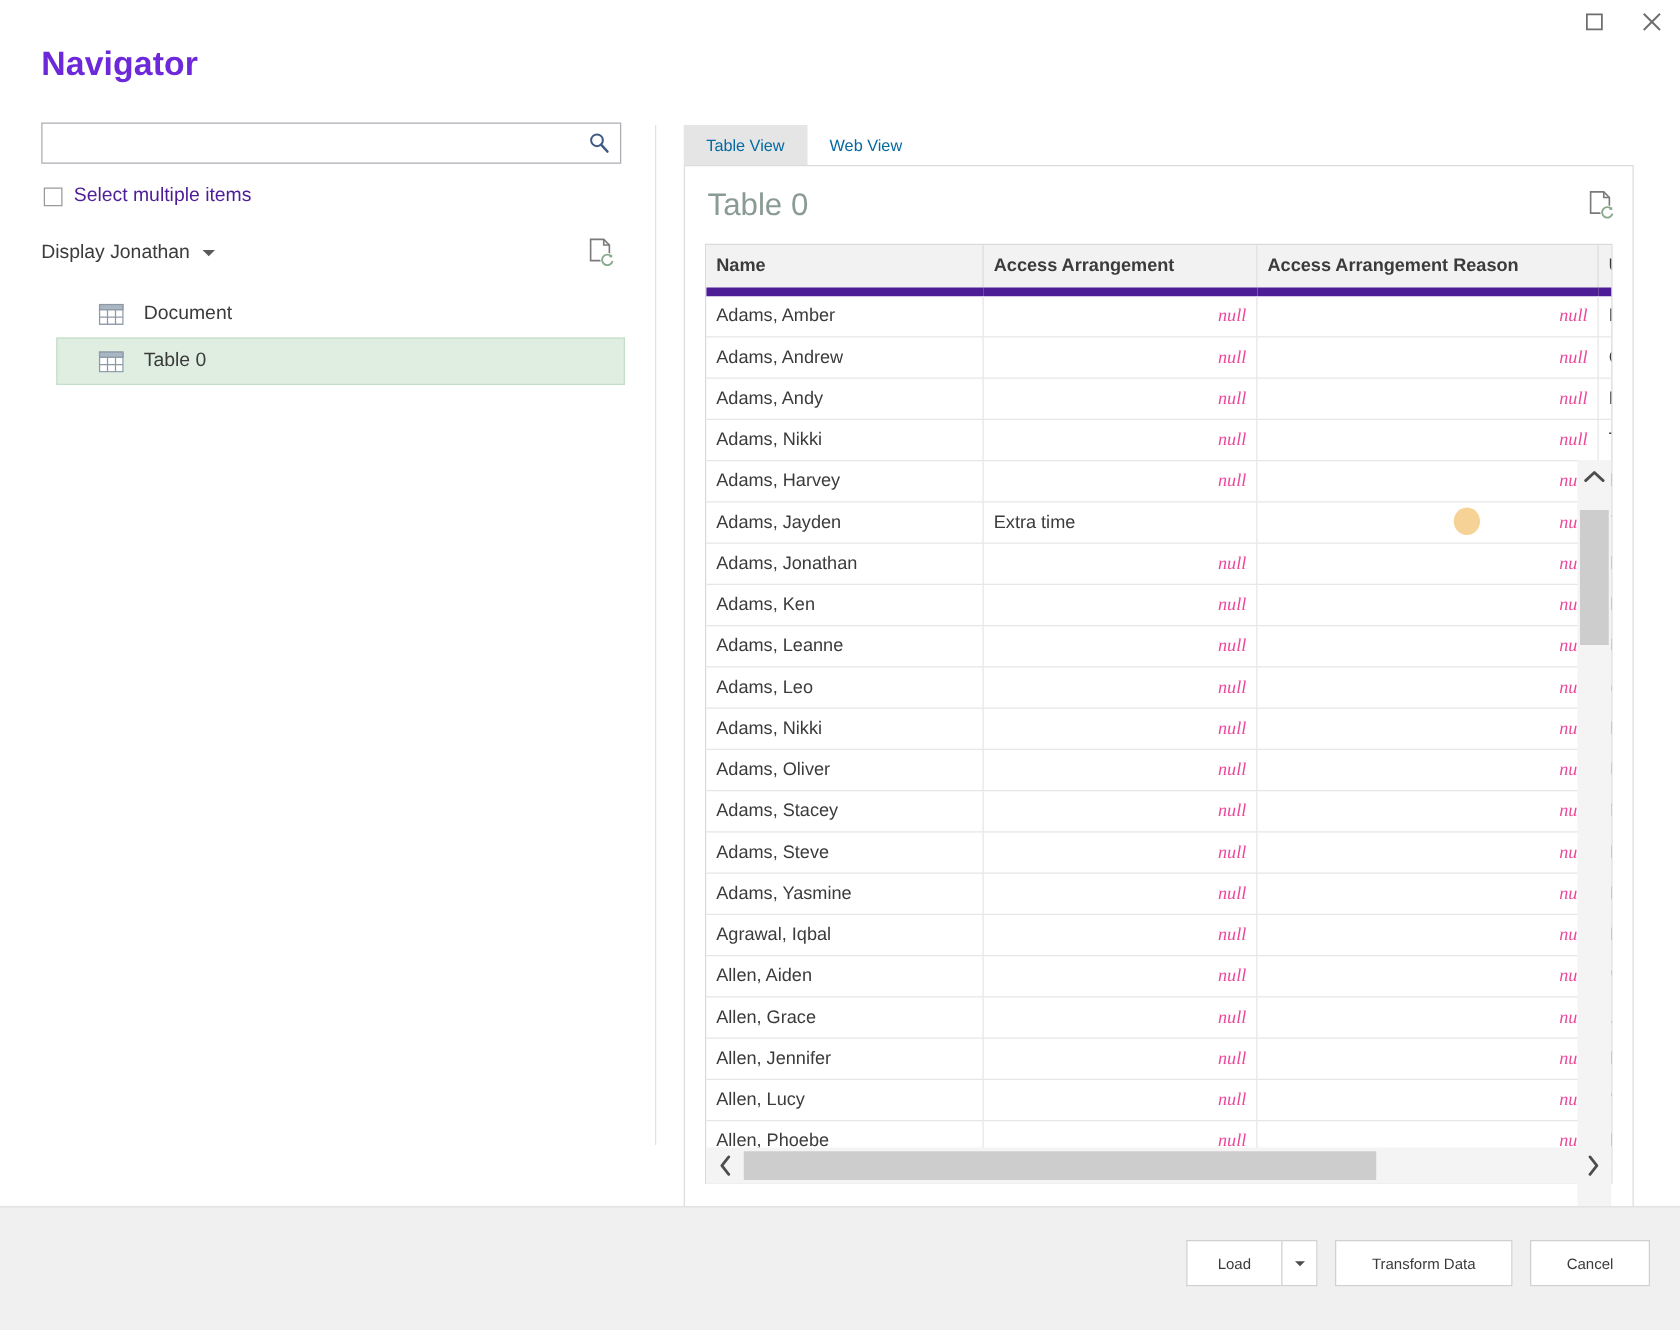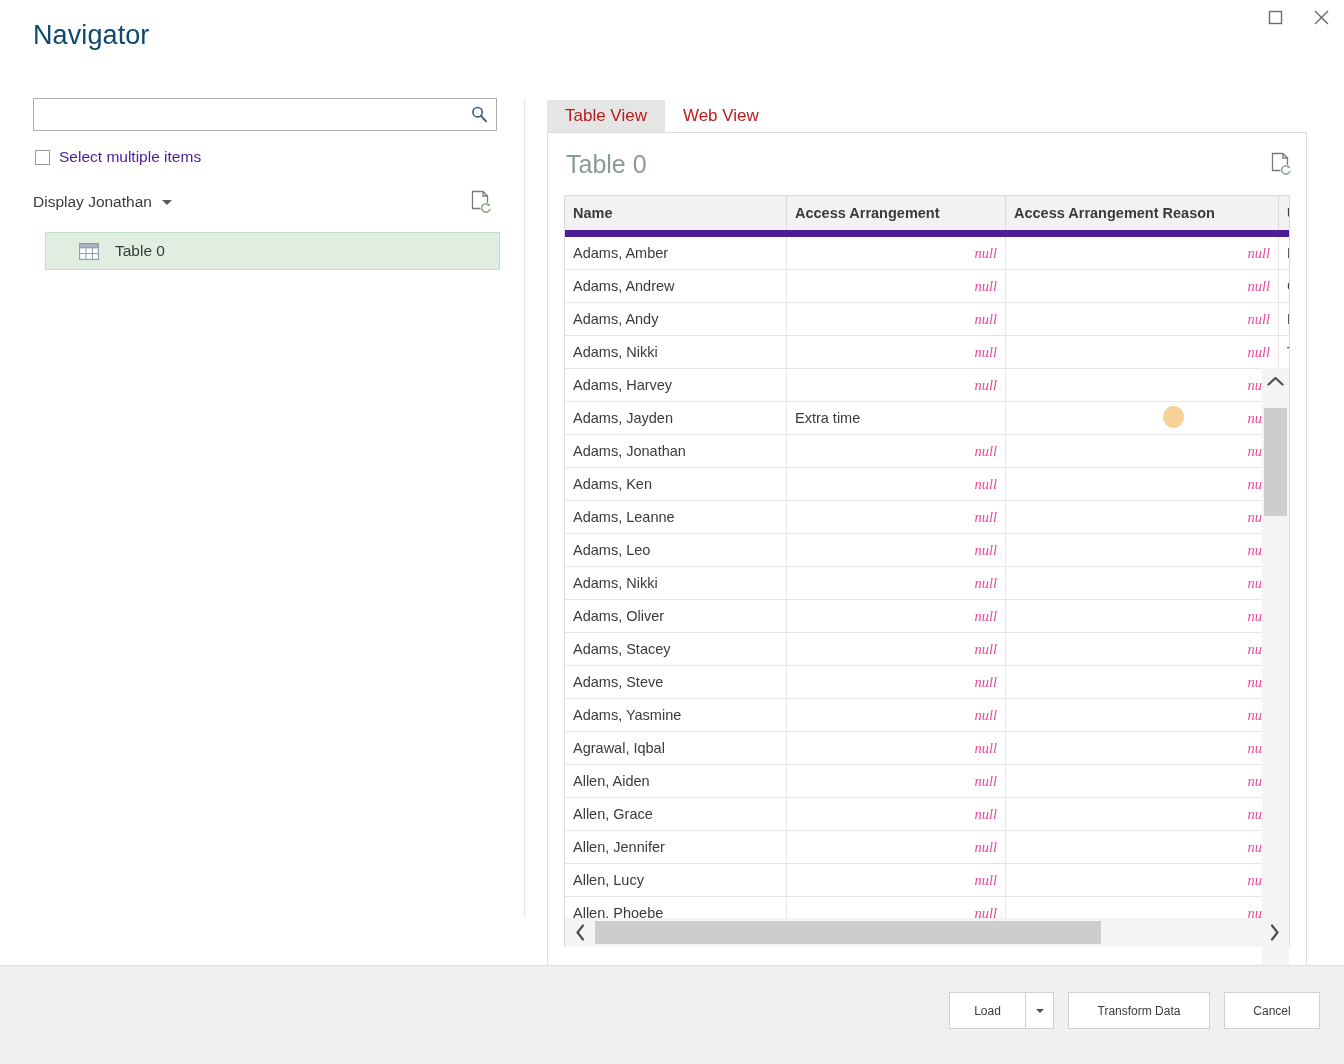--- a/index.html
+++ b/index.html
@@ -31,24 +31,24 @@
     align-items: center;
     justify-content: center;
     color: #5a5a5a;
   }
   .win-btn svg { display: block; }
 
   
   .nav-title {
     position: absolute;
     left: 33px;
-    top: 20px;
+    top: 36px;
     font-size: 27px;
-    font-weight: 400;
-    color: #0c4a6e;
+    font-weight: 700;
+    color: #6d28d9;
     letter-spacing: 0.1px;
   }
 
   
   .left-pane {
     position: absolute;
     left: 0;
     top: 84px;
     width: 524px;
     bottom: 110px;
@@ -193,22 +193,22 @@
   }
   .tabs {
     display: flex;
     height: 32px;
     align-items: stretch;
   }
   .tab {
     padding: 0 18px;
     display: flex;
     align-items: center;
-    font-size: 17px;
-    color: #b91c1c;
+    font-size: 13px;
+    color: #0369a1;
     background: transparent;
   }
   .tab.active {
     background: #e5e5e5;
   }
   .preview-box {
     position: absolute;
     left: 0;
     top: 32px;
     right: 0;
@@ -454,20 +454,32 @@
         <circle cx="15.5" cy="17.5" r="5.3" fill="#ffffff" stroke="none"></circle>
         <path d="M19.4 15.6 a4.2 4.2 0 1 0 .6 3.2" fill="none" stroke="#8aa98e" stroke-width="1.5"></path>
         <path d="M19.8 13.3 l-.2 2.6 -2.6 -.3 z" fill="#8aa98e"></path>
       </svg>
     </span>
   </div>
 
   <div class="tree">
 
 
+    <div class="tree-row child">
+      <span class="grid-icon">
+        <svg width="20" height="17" viewBox="0 0 20 17">
+          <rect x="0.6" y="0.6" width="18.8" height="15.8" fill="#ffffff" stroke="#8c9aa8" stroke-width="1.1"></rect>
+          <rect x="0.6" y="0.6" width="18.8" height="4.2" fill="#aab6c2" stroke="#8c9aa8" stroke-width="1.1"></rect>
+          <line x1="7" y1="4.8" x2="7" y2="16.4" stroke="#8c9aa8" stroke-width="1"></line>
+          <line x1="13.4" y1="4.8" x2="13.4" y2="16.4" stroke="#8c9aa8" stroke-width="1"></line>
+          <line x1="0.6" y1="10.6" x2="19.4" y2="10.6" stroke="#8c9aa8" stroke-width="1"></line>
+        </svg>
+      </span>
+      <span class="tree-label">Document</span>
+    </div>
 
     <div class="tree-row selected">
       <span class="grid-icon">
         <svg width="20" height="17" viewBox="0 0 20 17">
           <rect x="0.6" y="0.6" width="18.8" height="15.8" fill="#ffffff" stroke="#8c9aa8" stroke-width="1.1"></rect>
           <rect x="0.6" y="0.6" width="18.8" height="4.2" fill="#aab6c2" stroke="#8c9aa8" stroke-width="1.1"></rect>
           <line x1="7" y1="4.8" x2="7" y2="16.4" stroke="#8c9aa8" stroke-width="1"></line>
           <line x1="13.4" y1="4.8" x2="13.4" y2="16.4" stroke="#8c9aa8" stroke-width="1"></line>
           <line x1="0.6" y1="10.6" x2="19.4" y2="10.6" stroke="#8c9aa8" stroke-width="1"></line>
         </svg>

